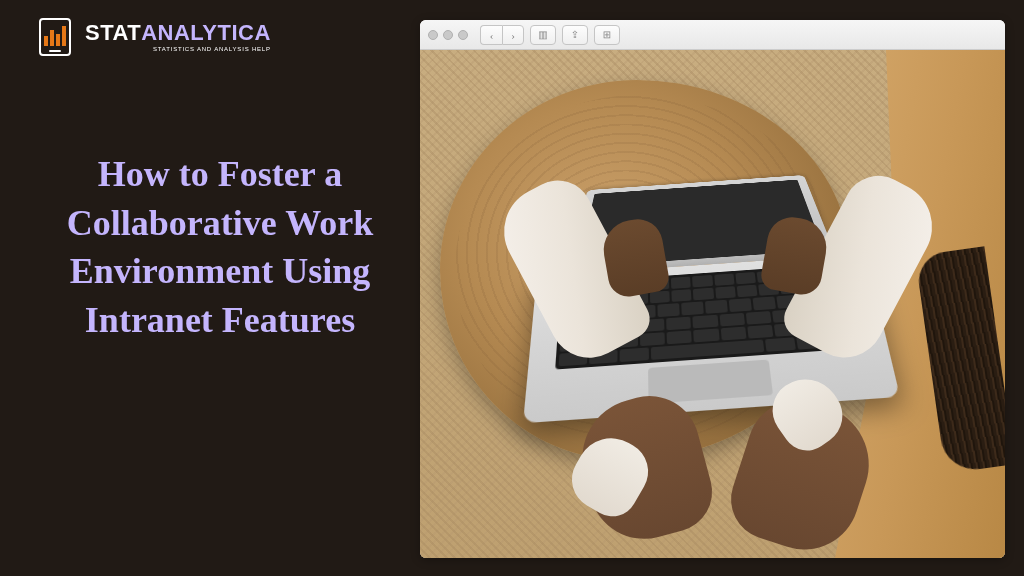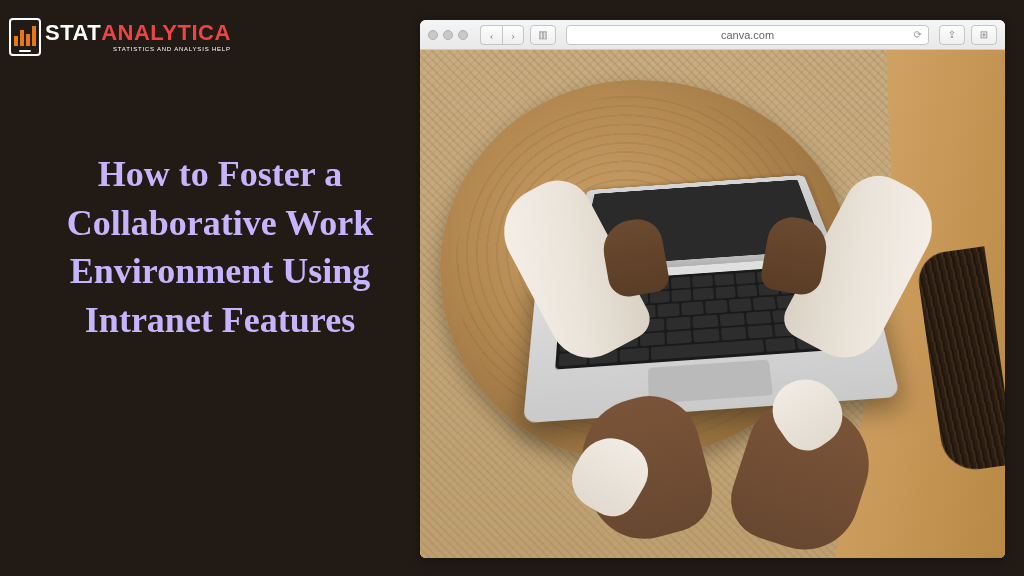--- a/index.html
+++ b/index.html
@@ -11,24 +11,24 @@
       width: 1024px;
       height: 576px;
       background: #211a15;
       position: relative;
       font-family: Georgia, 'Times New Roman', serif;
       overflow: hidden;
     }
     .logo {
       position: absolute;
       top: 18px;
-      left: 9px;
+      left: 39px;
       display: flex;
       align-items: center;
-      gap: 4px;
+      gap: 14px;
     }
     .logo-icon {
       width: 32px;
       height: 38px;
       border: 2px solid #fff;
       border-radius: 4px;
       position: relative;
       display: flex;
       align-items: flex-end;
       justify-content: center;
@@ -63,21 +63,21 @@
       font-family: Arial, sans-serif;
       font-weight: 900;
       font-size: 22px;
       letter-spacing: 0.5px;
       line-height: 1;
     }
     .logo-stat {
       color: #fff;
     }
     .logo-analytica {
-      color: #ef4444;
+      color: #c4b5fd;
     }
     .logo-tagline {
       color: #fff;
       font-family: Arial, sans-serif;
       font-size: 6px;
       letter-spacing: 0.8px;
       text-align: right;
       margin-top: 2px;
     }
     .headline {
@@ -410,24 +410,20 @@
     <div class="traffic-lights">
       <div class="traffic-dot"></div>
       <div class="traffic-dot"></div>
       <div class="traffic-dot"></div>
     </div>
     <div class="nav-buttons">
       <div class="nav-btn">‹</div>
       <div class="nav-btn">›</div>
     </div>
     <div class="toolbar-btn">▥</div>
-    <div class="address-bar">
-      <span>canva.com</span>
-      <span class="refresh-icon">⟳</span>
-    </div>
     <div class="toolbar-btn">⇪</div>
     <div class="toolbar-btn">⊞</div>
   </div>
   <div class="browser-content">
     <div class="jute-mat"></div>
     <div class="chair-back"></div>
     <div class="wood-table"></div>
     <div class="leg-left"></div>
     <div class="leg-right"></div>
     <div class="sock-left"></div>

